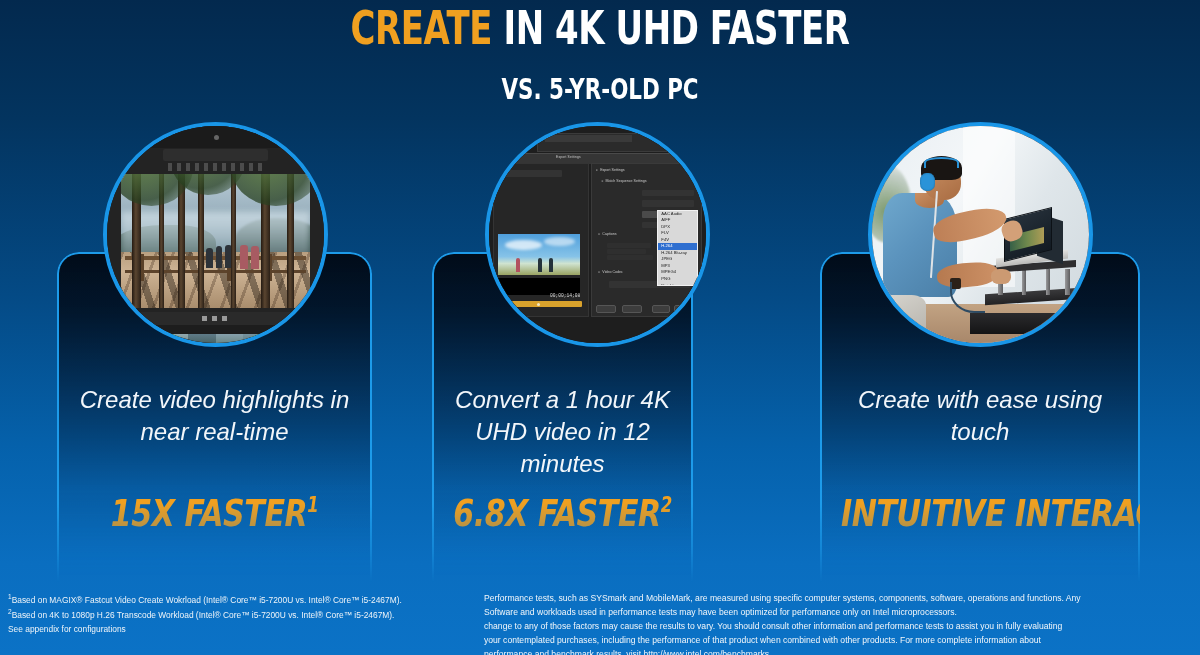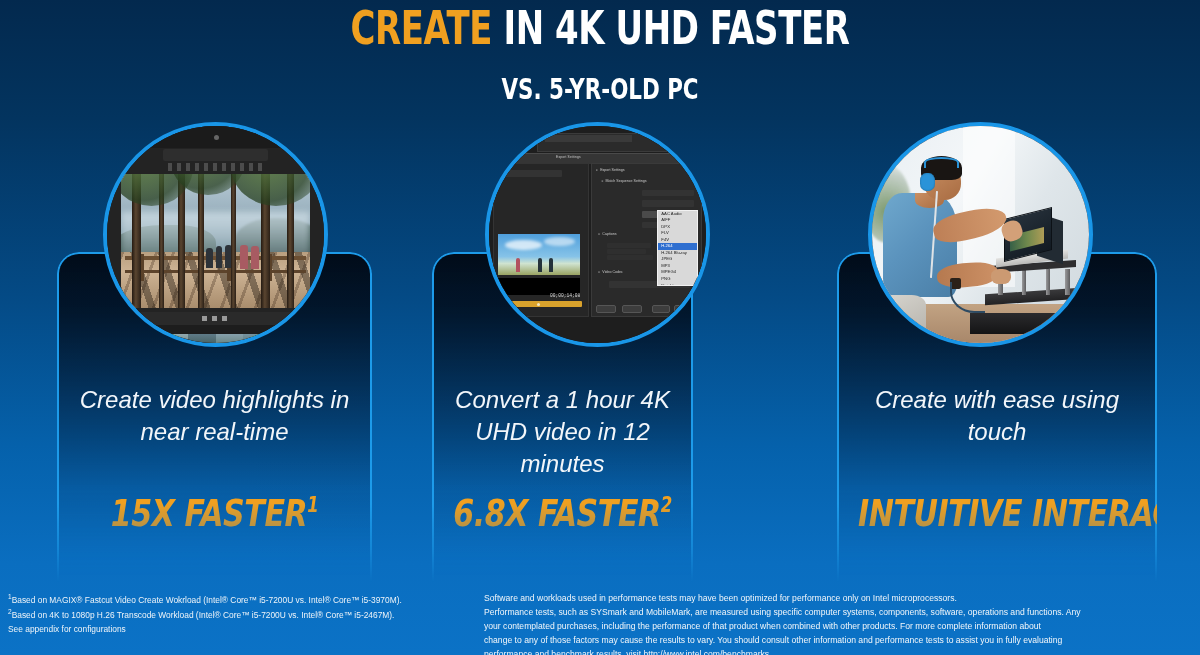--- a/index.html
+++ b/index.html
@@ -59,21 +59,21 @@
       rgba(4,44,82,0.78) 45%,
       rgba(7,77,137,0.38) 72%,
       rgba(11,110,192,0.05) 93%,
       rgba(11,114,198,0) 100%);
     -webkit-mask-image:linear-gradient(to bottom,#000 0%,#000 76%,rgba(0,0,0,0.55) 90%,rgba(0,0,0,0) 100%);
     mask-image:linear-gradient(to bottom,#000 0%,#000 76%,rgba(0,0,0,0.55) 90%,rgba(0,0,0,0) 100%);
     font-style:italic;
   }
   #card-1 { left:57px;  width:315px; }
   #card-2 { left:432px; width:261px; }
-  #card-3 { left:837px; width:320px; }
+  #card-3 { left:820px; width:320px; }
 
   .caption {
     position:absolute;
     top:130px; left:8px; right:8px;
     text-align:center;
     font-size:24px;
     line-height:1.34;
     color:#f2f6fa;
     font-weight:400;
   }
@@ -415,26 +415,26 @@
       <div class="ph-armU"></div>
       <div class="ph-hand1"></div>
       <div class="ph-armL"></div>
       <div class="ph-watch"></div>
       <div class="ph-hand2"></div>
       <div class="ph-cable"></div>
     </div>
   </div>
 
   <div class="fn-left">
-    <div class="fn-line"><sup>1</sup><span>Based on MAGIX® Fastcut Video Create Wokrload (Intel® Core™ i5-7200U vs. Intel® Core™ i5-3970M).</span></div>
+    <div class="fn-line"><sup>1</sup><span>Based on MAGIX® Fastcut Video Create Wokrload (Intel® Core™ i5-7200U vs. Intel® Core™ i5-2467M).</span></div>
     <div class="fn-line"><sup>2</sup><span>Based on 4K to 1080p H.26 Transcode Workload (Intel® Core™ i5-7200U vs. Intel® Core™ i5-2467M).</span></div>
     <div class="fn-line"><span>See appendix for configurations</span></div>
   </div>
 
   <div class="fn-right">
+    <div class="fn-line">Performance tests, such as SYSmark and MobileMark, are measured using specific computer systems, components, software, operations and functions.  Any</div>
     <div class="fn-line">Software and workloads used in performance tests may have been optimized for performance only on Intel microprocessors.</div>
-    <div class="fn-line">Performance tests, such as SYSmark and MobileMark, are measured using specific computer systems, components, software, operations and functions.  Any</div>
+    <div class="fn-line">change to any of those factors may cause the results to vary.  You should consult other information and performance tests to assist you in fully evaluating</div>
     <div class="fn-line">your contemplated purchases, including the performance of that product when combined with other products. For more complete information about</div>
-    <div class="fn-line">change to any of those factors may cause the results to vary.  You should consult other information and performance tests to assist you in fully evaluating</div>
     <div class="fn-line">performance and benchmark results, visit http://www.intel.com/benchmarks</div>
   </div>
 
 </div>
 
 </body></html>

